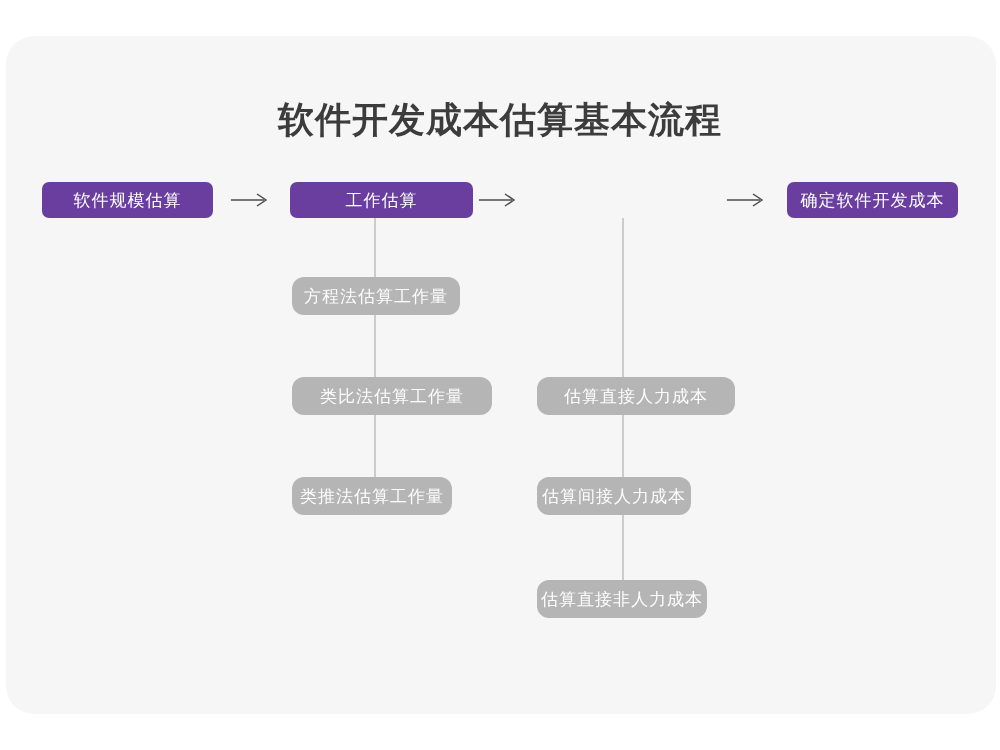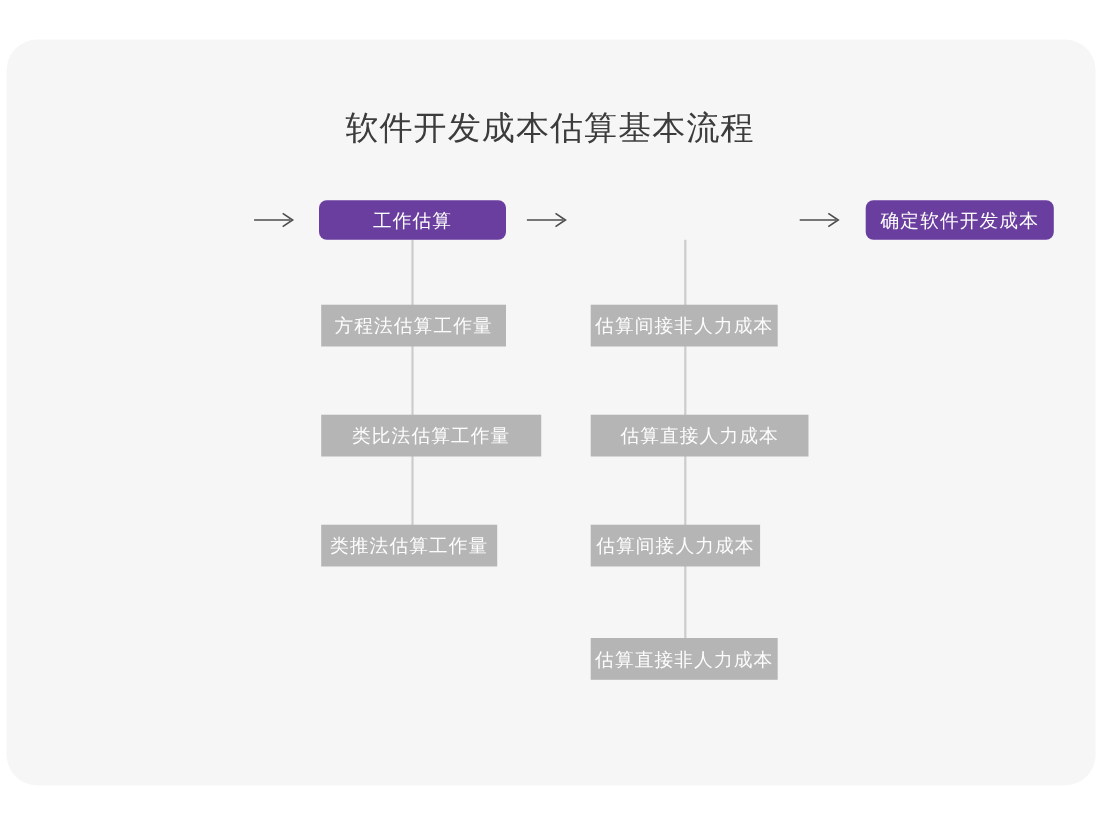--- a/index.html
+++ b/index.html
@@ -23,22 +23,22 @@
     background: #f6f6f6;
     border-radius: 28px;
   }
 
   .title {
     position: absolute;
     left: 0;
     right: 0;
     top: 96px;
     text-align: center;
-    font-size: 30px;
-    font-weight: 400;
+    font-size: 36px;
+    font-weight: 700;
     letter-spacing: 1px;
     color: #3c3c3c;
   }
 
   .vline {
     position: absolute;
     width: 2px;
     background: #cccccc;
     z-index: 1;
   }
@@ -58,21 +58,21 @@
 
   .node.primary {
     top: 182px;
     background: #6a3e9e;
     border-radius: 7px;
   }
 
   .node.secondary {
     height: 38px;
     background: #b5b5b5;
-    border-radius: 0;
+    border-radius: 12px;
     color: #fdfdfd;
     font-family: Liberation Serif, serif;
   }
 
   .arrow {
     position: absolute;
     top: 192px;
     z-index: 2;
   }
 </style>
@@ -81,27 +81,30 @@
 
 <div class="canvas">
 
   <div class="card"></div>
 
   <h1 class="title">软件开发成本估算基本流程</h1>
 
   <div class="vline" style="left:374px; top:218px; height:278px"></div>
   <div class="vline" style="left:622px; top:218px; height:381px"></div>
 
+  <div class="node primary" style="left:42px; width:171px">
+    <span>软件规模估算</span>
+  </div>
 
   <svg class="arrow" style="left:230px" width="40" height="16" viewBox="0 0 40 16">
     <line x1="1" y1="8" x2="34" y2="8" stroke="#4d4d4d" stroke-width="1.5"></line>
     <path d="M27 2 L36 8 L27 14" fill="none" stroke="#4d4d4d" stroke-width="1.5"></path>
   </svg>
 
-  <div class="node primary" style="left:290px; width:170px">
+  <div class="node primary" style="left:290px; width:183px">
     <span>工作估算</span>
   </div>
 
   <svg class="arrow" style="left:478px" width="40" height="16" viewBox="0 0 40 16">
     <line x1="1" y1="8" x2="34" y2="8" stroke="#4d4d4d" stroke-width="1.5"></line>
     <path d="M27 2 L36 8 L27 14" fill="none" stroke="#4d4d4d" stroke-width="1.5"></path>
   </svg>
 
 
   <svg class="arrow" style="left:726px" width="40" height="16" viewBox="0 0 40 16">
@@ -116,23 +119,20 @@
   <div class="node secondary" style="left:292px; top:277px; width:168px">
     <span>方程法估算工作量</span>
   </div>
   <div class="node secondary" style="left:292px; top:377px; width:200px">
     <span>类比法估算工作量</span>
   </div>
   <div class="node secondary" style="left:292px; top:477px; width:160px">
     <span>类推法估算工作量</span>
   </div>
 
-  <div class="node secondary" style="left:537px; top:277px; width:170px">
-    <span>估算间接非人力成本</span>
-  </div>
   <div class="node secondary" style="left:537px; top:377px; width:198px">
     <span>估算直接人力成本</span>
   </div>
   <div class="node secondary" style="left:537px; top:477px; width:154px">
     <span>估算间接人力成本</span>
   </div>
   <div class="node secondary" style="left:537px; top:580px; width:170px">
     <span>估算直接非人力成本</span>
   </div>
 

